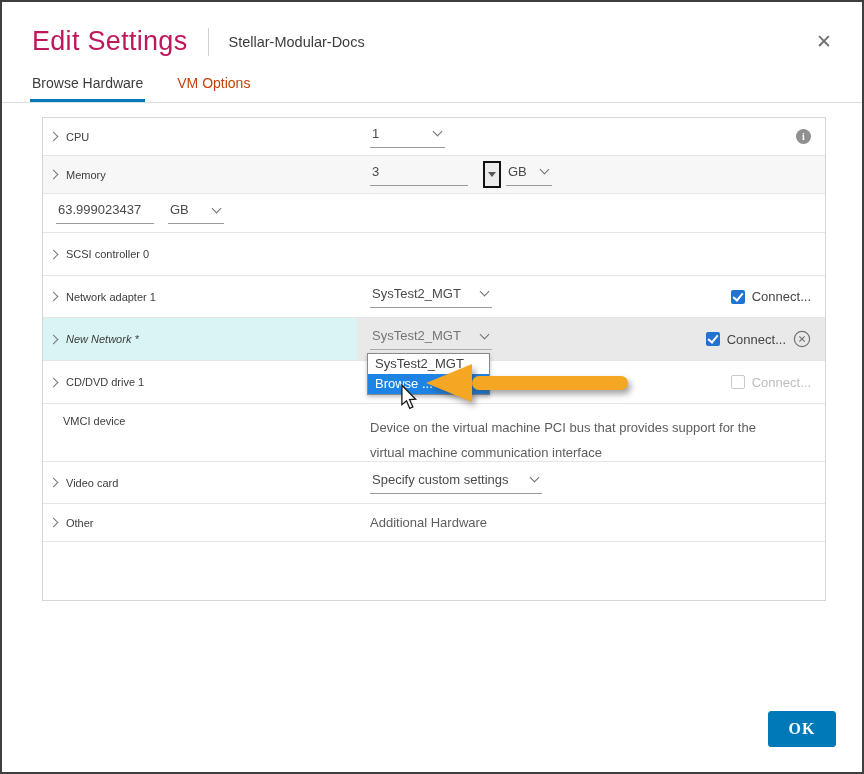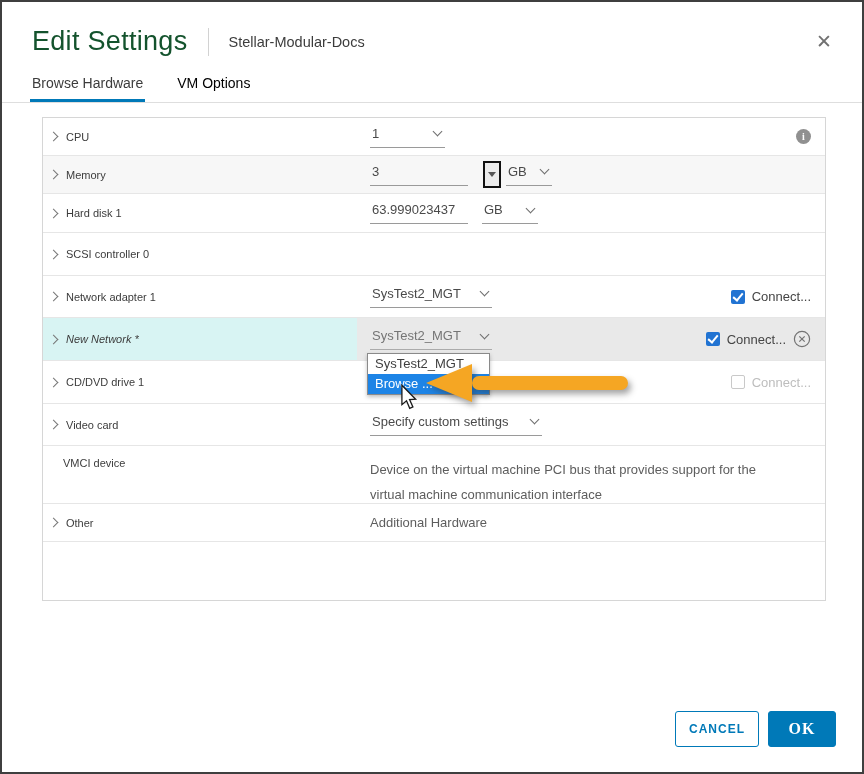--- a/index.html
+++ b/index.html
@@ -4,27 +4,27 @@
 <style>
   * { margin:0; padding:0; box-sizing:border-box; }
   html,body { background:#888; }
   body { font-family:"Liberation Sans", sans-serif; }
   .screen {
     position:relative; width:864px; height:774px; background:#fff;
     border:2px solid #3f3f3f; overflow:hidden;
   }
   
   .hdr { display:flex; align-items:center; padding:24px 30px 0 30px; }
-  .hdr h1 { font-size:27px; font-weight:300; color:#14532d; letter-spacing:.3px; }
+  .hdr h1 { font-size:27px; font-weight:300; color:#be185d; letter-spacing:.3px; }
   .vdiv { width:1px; height:28px; background:#d2d2d2; margin:0 20px; }
   .vmname { font-size:14.5px; color:#3c3c3c; }
   .close { margin-left:auto; font-size:19px; color:#717171; cursor:pointer; line-height:1; }
   
   .tabs { display:flex; gap:30px; padding-left:28px; border-bottom:1px solid #dedede; margin-top:12px; }
-  .tab { font-size:14px; color:#000000; padding:6px 2px 8px; cursor:pointer; border-bottom:3px solid transparent; }
+  .tab { font-size:14px; color:#c2410c; padding:6px 2px 8px; cursor:pointer; border-bottom:3px solid transparent; }
   .tab.active { color:#3c3c3c; border-bottom:3px solid #0079b8; }
   
   .toolbar { display:flex; justify-content:flex-end; margin:15px 39px 0; }
   .btn-outline {
     background:#fff; border:1px solid #0079b8; color:#0079b8; border-radius:3px;
     font-size:12px; letter-spacing:1px; font-weight:500; cursor:pointer;
     font-family:"Liberation Sans", sans-serif;
   }
   .btn-outline.sm { height:25px; padding:0 13px; }
   
@@ -135,24 +135,20 @@
             <span class="tri"></span>
           </div>
         <div class="select w46 ml5">
           <span>GB</span>
           <span class="caret"></span>
         </div>
       </div>
     </div>
 
     <div class="row h39">
-      <div class="cl">
-        <span class="chev"></span>
-        <span class="lbl">Hard disk 1</span>
-      </div>
       <div class="cv">
         <div class="uinput">63.999023437</div>
         <div class="select w56 ml14">
           <span>GB</span>
           <span class="caret"></span>
         </div>
       </div>
     </div>
 
     <div class="row h43">
@@ -210,45 +206,45 @@
         <div class="select w172">
           <span></span>
         </div>
       </div>
       <div class="cr">
         <span class="cb off"></span>
         <span class="cblabel dim">Connect...</span>
       </div>
     </div>
 
-    <div class="row h42">
-      <div class="cl">
-        <span class="chev"></span>
-        <span class="lbl">Video card</span>
-      </div>
-      <div class="cv">
-        <div class="select w172">
-          <span>Specify custom settings</span>
-          <span class="caret"></span>
-        </div>
-      </div>
-    </div>
-
     <div class="row h58">
       <div class="cl nochev" style="align-items:flex-start; padding-top:11px;">
         <span class="lbl">VMCI device</span>
       </div>
       <div class="cv top">
         <div class="desc">
           <div>Device on the virtual machine PCI bus that provides support for the</div>
           <div>virtual machine communication interface</div>
         </div>
       </div>
     </div>
 
+    <div class="row h42">
+      <div class="cl">
+        <span class="chev"></span>
+        <span class="lbl">Video card</span>
+      </div>
+      <div class="cv">
+        <div class="select w172">
+          <span>Specify custom settings</span>
+          <span class="caret"></span>
+        </div>
+      </div>
+    </div>
+
     <div class="row h38">
       <div class="cl">
         <span class="chev"></span>
         <span class="lbl">Other</span>
       </div>
       <div class="cv">
           <span class="static">Additional Hardware</span>
         </div>
     </div>
 
@@ -264,17 +260,16 @@
       <polygon points="0,20 46,1 46,39" fill="#f5a623"></polygon>
     </svg>
 
     <svg class="cursor" width="18" height="26" viewBox="0 0 14 22">
       <path d="M1 1 L1 17.5 L4.9 14.2 L7.6 20.6 L10.3 19.4 L7.5 13.2 L12.6 12.9 Z" fill="#fff" stroke="#1a1a1a" stroke-width="1.1"></path>
     </svg>
 
   </div>
 
   <div class="footer">
-    <button class="btn-outline">CANCEL</button>
     <button class="btn-solid">OK</button>
   </div>
 
 </div>
 
 </body></html>

